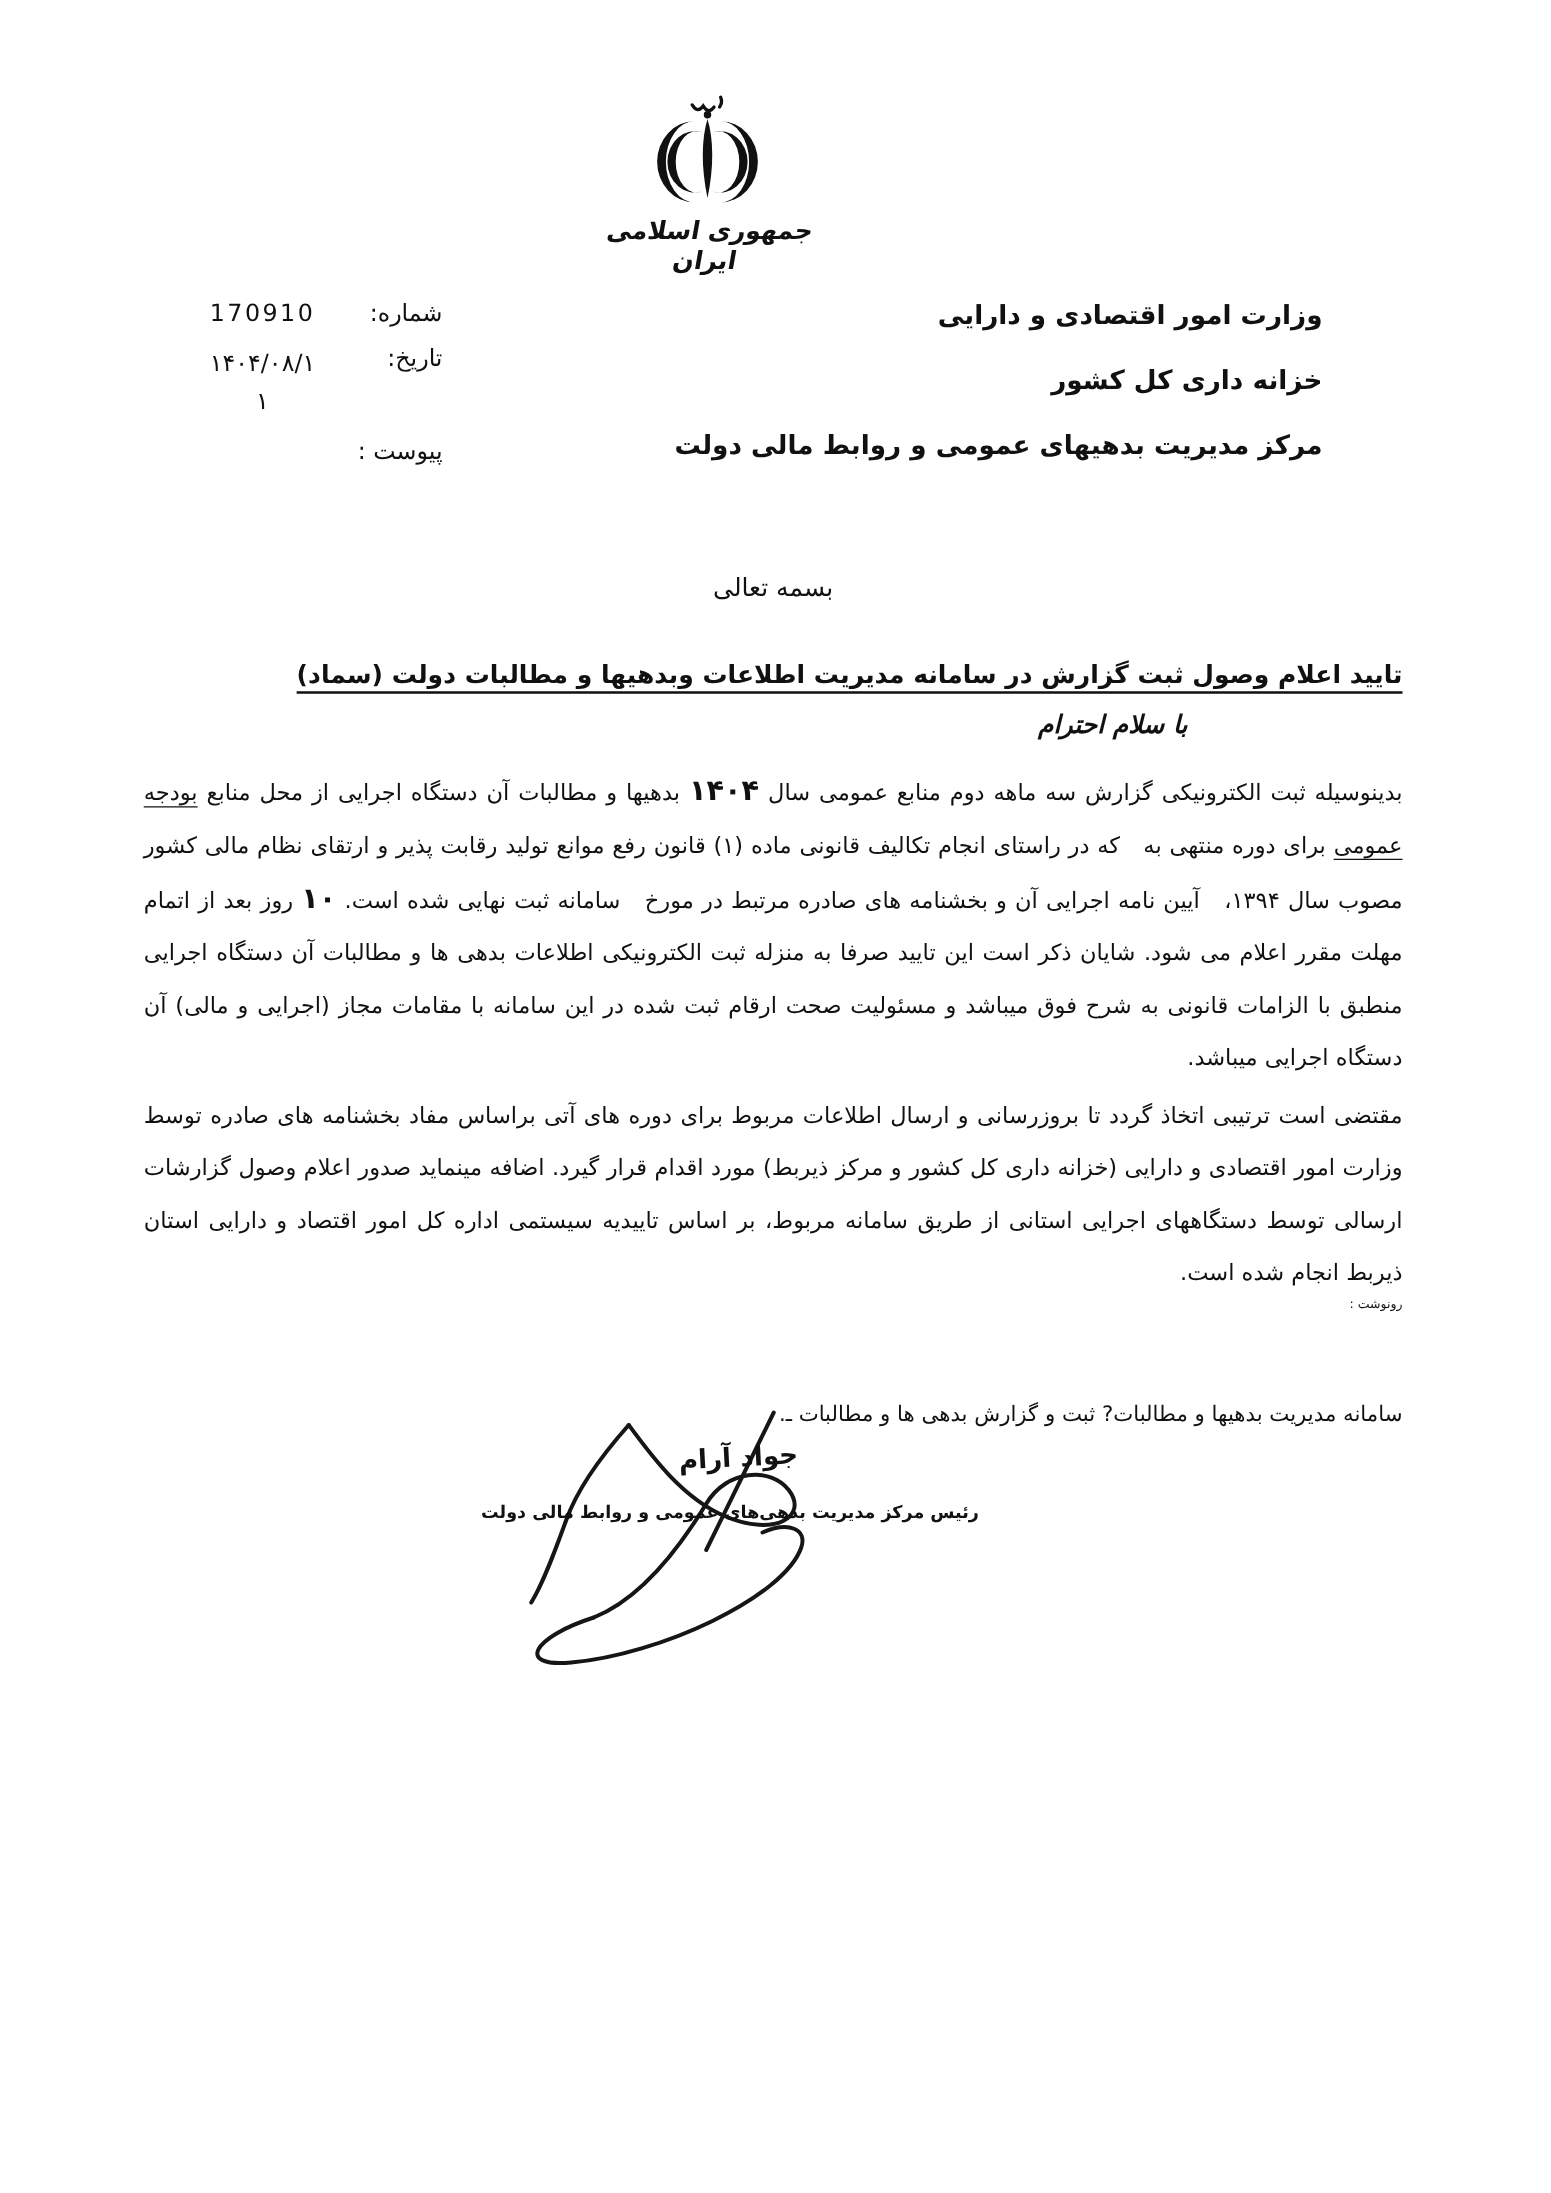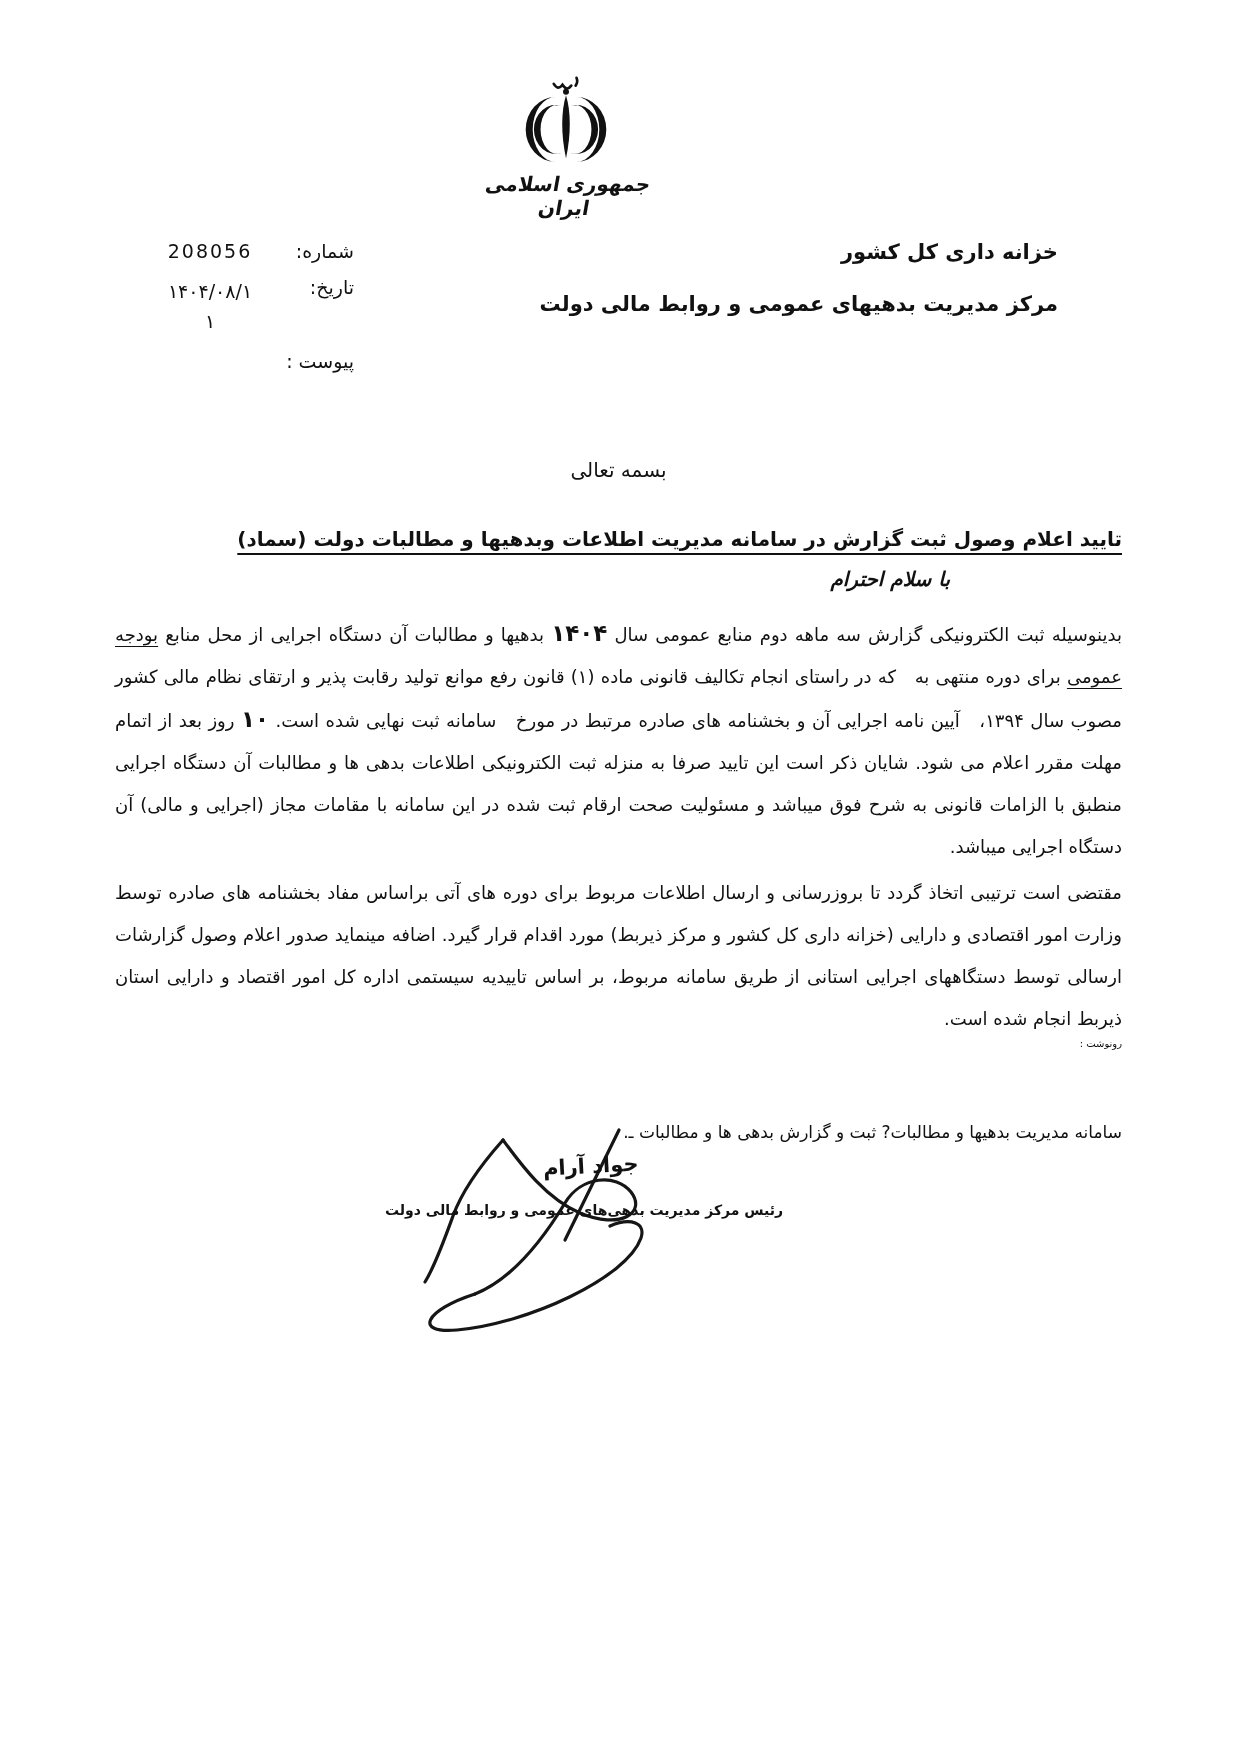--- a/index.html
+++ b/index.html
@@ -68,28 +68,29 @@
 
       <g fill="none" stroke="#111" stroke-width="3" stroke-linecap="round">
         <path d="M36,9 q5,8 10,1 q5,8 10,1"></path>
         <path d="M62,2 q2,5 -1,9"></path>
       </g>
     </svg>
     <span class="emblem-caption">جمهوری اسلامی ایران</span>
   </div>
 
   <div class="org-block">
+    <div>وزارت امور اقتصادی و دارایی</div>
     <div>خزانه داری کل کشور</div>
     <div>مرکز مدیریت بدهیهای عمومی و روابط مالی دولت</div>
   </div>
 
   <div class="meta-block">
     <div class="meta-row">
       <span class="meta-label">شماره:</span>
-      <span class="meta-value">208056</span>
+      <span class="meta-value">170910</span>
     </div>
     <div class="meta-row">
       <span class="meta-label">تاریخ:</span>
       <span class="meta-value pre">۱۴۰۴/۰۸/۱
 ۱</span>
     </div>
     <div class="meta-row">
       <span class="meta-label" style="width:90px">پیوست :</span>
       <span class="meta-value"></span>
     </div>

